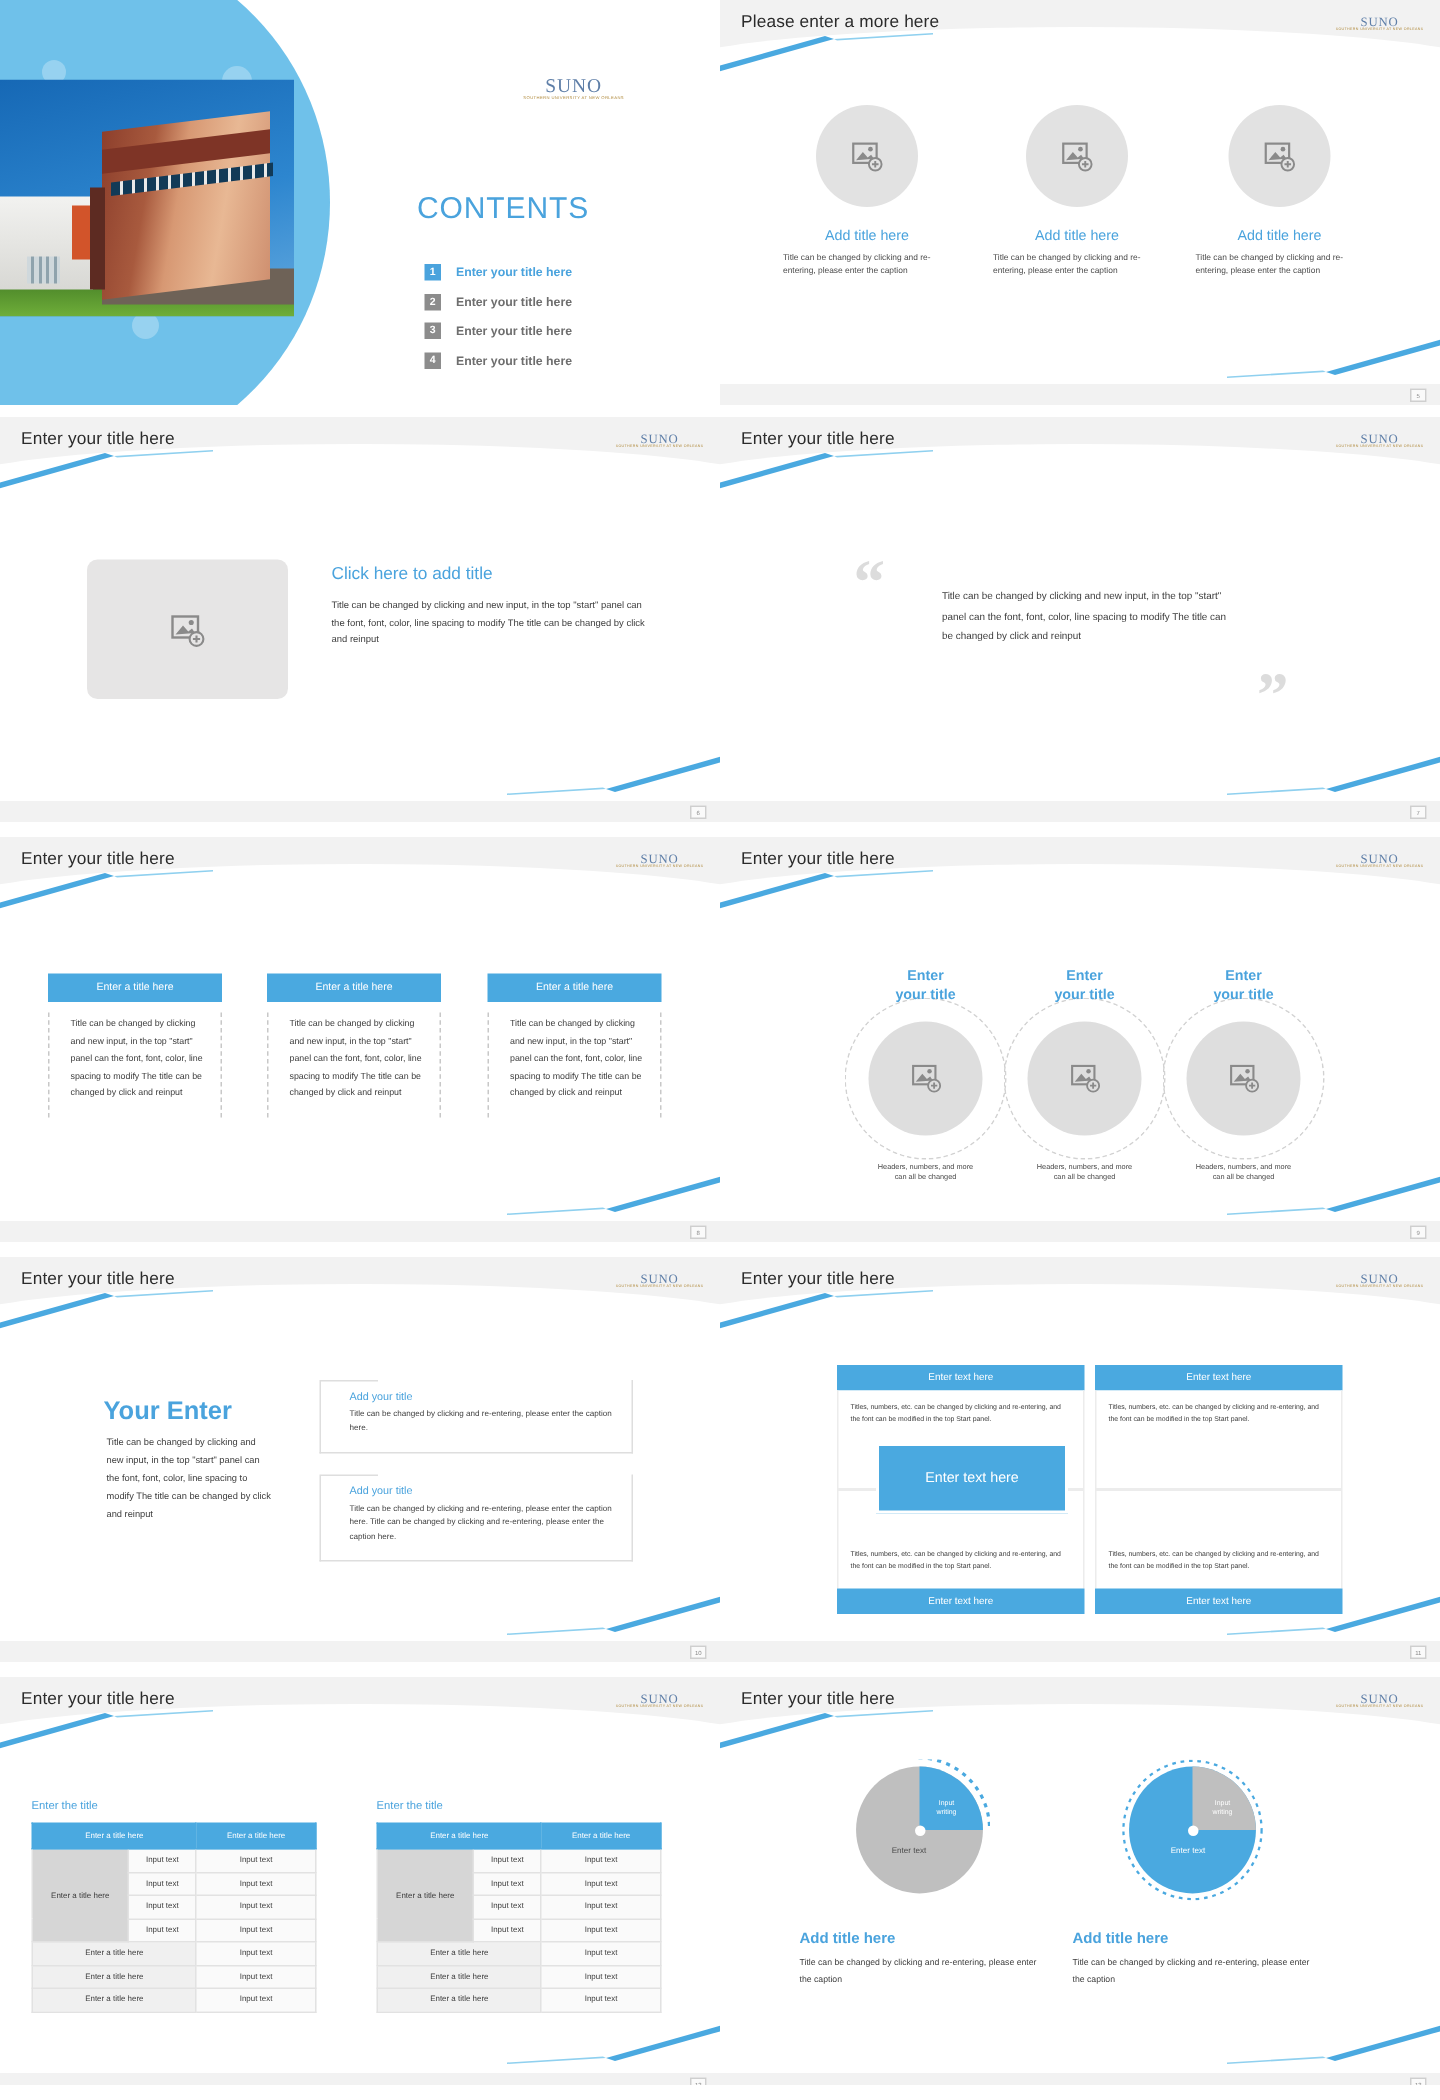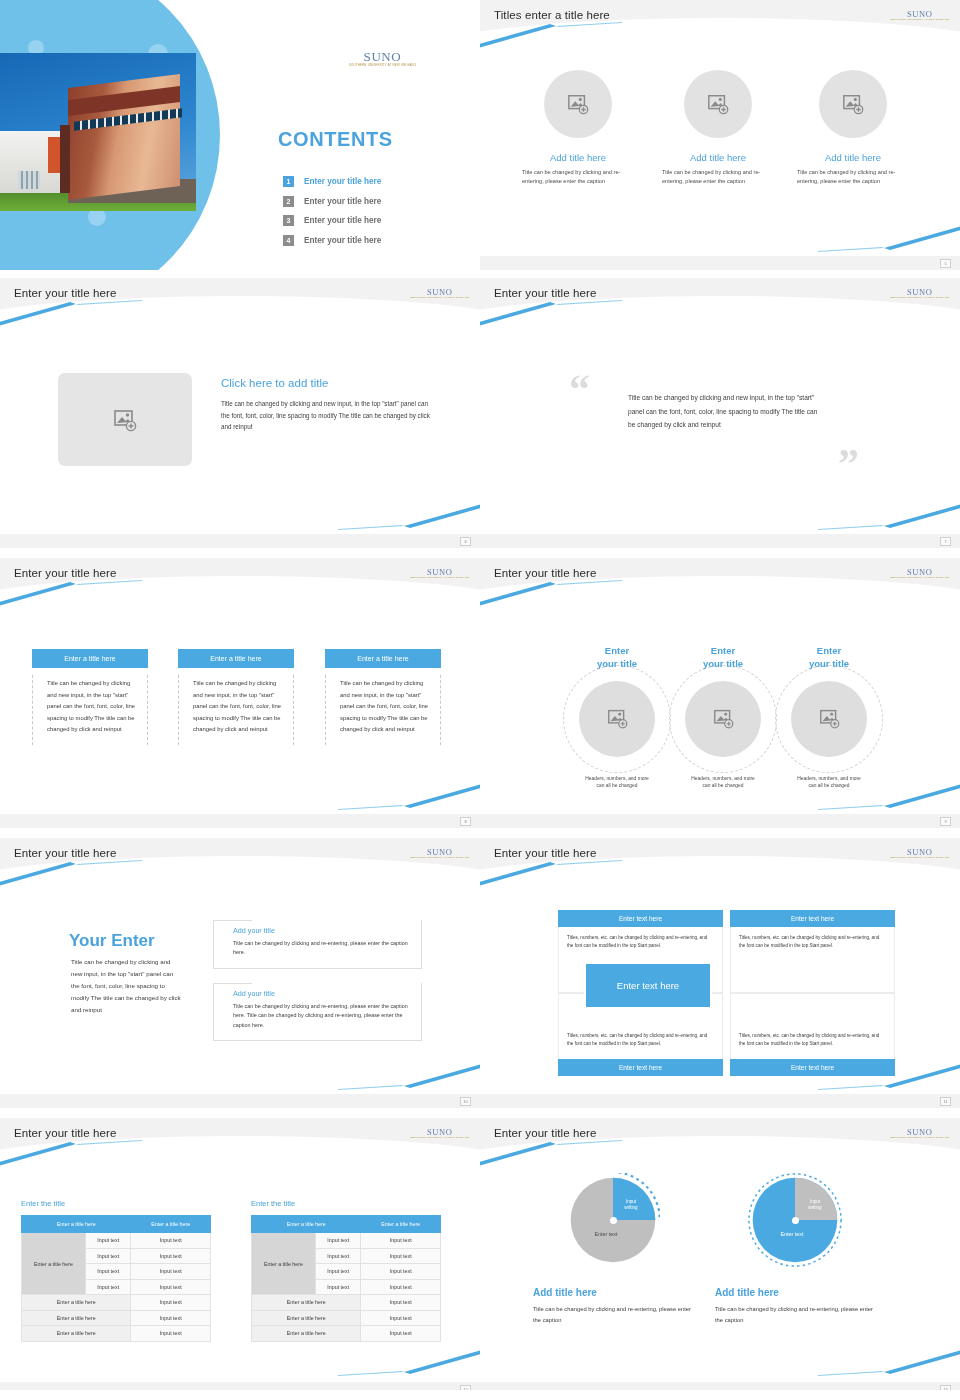--- a/index.html
+++ b/index.html
@@ -61,21 +61,21 @@
   .s1-orange { position:absolute; left:48px; top:84px; width:14px; height:36px;
     background:#d2542a; }
   .s1-dark { position:absolute; left:60px; top:72px; width:10px; height:68px;
     background:#5d2b22; }
   .s1-base { position:absolute; left:68px; top:126px; width:128px; height:24px;
     background:#6e6257; }
   .s1-door { position:absolute; left:18px; top:118px; width:22px; height:18px;
     background:repeating-linear-gradient(90deg,#cfd8dc 0 3px,#8fa3ad 3px 5px); }
   .bub { position:absolute; border-radius:50%; background:rgba(255,255,255,.28); }
   .s1-contents { position:absolute; left:278px; top:128px; font-size:20px;
-    font-weight:bold; color:#4aa3dd; letter-spacing:.6px; }
+    font-weight:normal; color:#4aa3dd; letter-spacing:.6px; }
   .s1-list { position:absolute; left:283px; top:172px; width:180px; }
   .s1-item { display:flex; align-items:center; height:19.5px; }
   .s1-num { width:11px; height:11px; line-height:11px; text-align:center;
     font-size:7px; font-weight:bold; color:#ffffff; background:#8c8c8c;
     margin-right:10px; flex:0 0 auto; }
   .s1-item.active .s1-num { background:#4aa3dd; }
   .s1-lbl { font-size:8.2px; font-weight:bold; color:#6e6e6e; }
   .s1-item.active .s1-lbl { color:#4aa3dd; }
 
   
@@ -232,21 +232,21 @@
           <span class="s1-lbl">Enter your title here</span>
         </div>
       </div>
     </div>
   </div>
 
   <div class="cell r1">
     <div class="slide">
       <div class="hdr"></div>
       <div class="hdr-arc"></div>
-      <div class="stitle">Titles enter a title here</div>
+      <div class="stitle">Please enter a more here</div>
       <div class="logo">
         <div class="lg-main">SUNO</div>
         <div class="lg-sub">SOUTHERN UNIVERSITY AT NEW ORLEANS</div>
       </div>
       <div class="swoosh-tl">
         <svg width="250" height="26" viewBox="0 0 250 26">
             <path d="M0 24 L78 2 L84 4 L6 26 Z" fill="#4aa9e0"></path>
             <path d="M84 4 L150 0 L150 1 L86 5 Z" fill="#8fd0ef"></path>
           </svg>
       </div>

